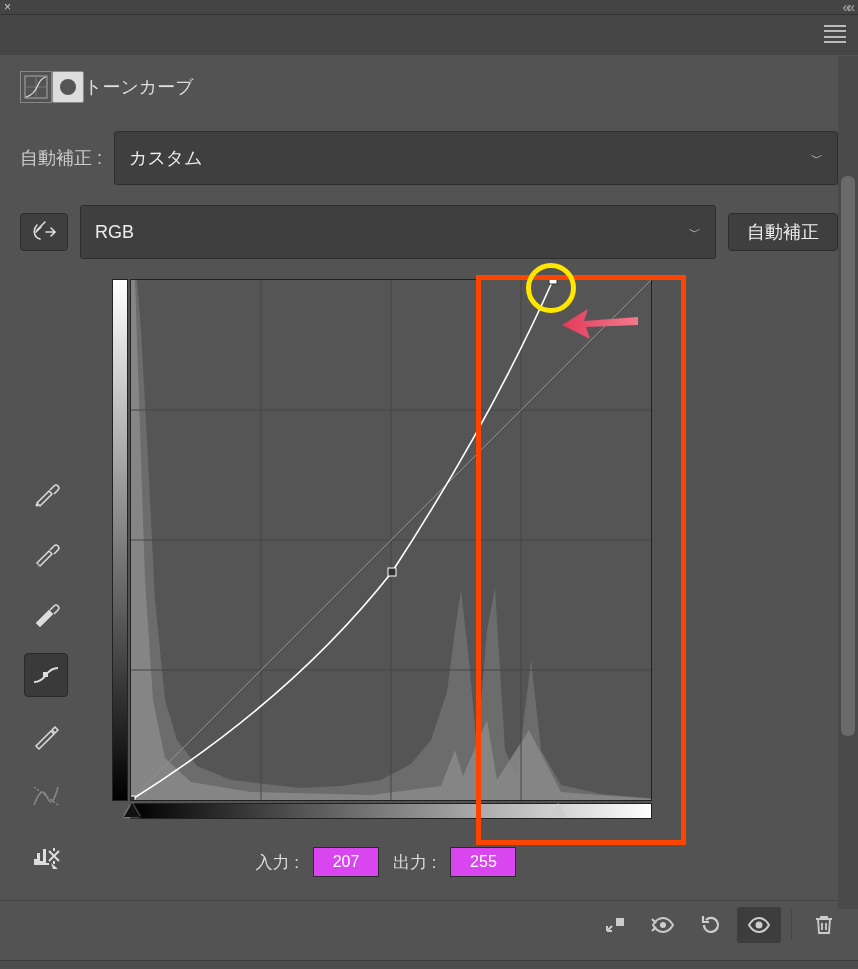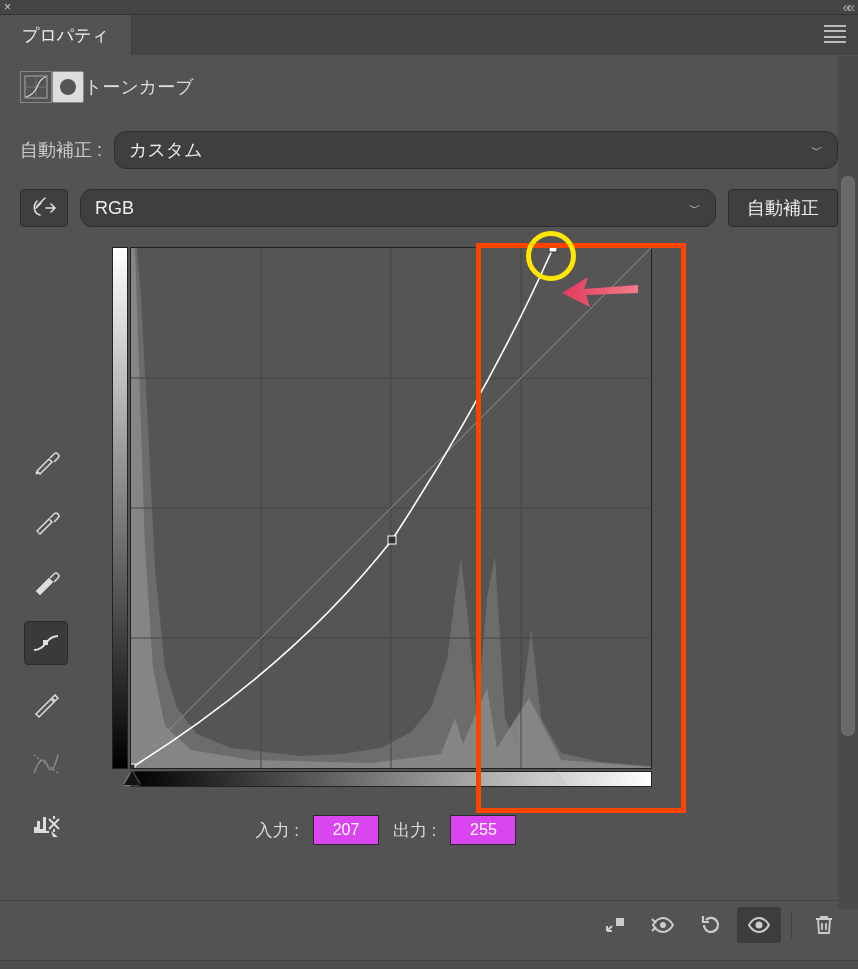--- a/index.html
+++ b/index.html
@@ -22,21 +22,21 @@
   .adj-head{display:flex;align-items:center;gap:0;margin-bottom:28px;}
   .adj-icon{width:30px;height:30px;border:1px solid #888;display:flex;align-items:center;justify-content:center;}
   .adj-icon.curves svg{width:24px;height:24px;}
   .adj-icon.mask{background:#ddd;border-radius:2px;position:relative;}
   .adj-icon.mask::after{content:"";width:16px;height:16px;background:#555;border-radius:50%;position:absolute;}
   .adj-title{font-size:18px;color:#ddd;}
 
   
   .row{display:flex;align-items:center;gap:12px;margin-bottom:20px;}
   .label{font-size:18px;color:#ccc;flex:0 0 auto;}
-  .select{flex:1 1 auto;background:#3f3f3f;border:1px solid #2d2d2d;border-radius:12px;height:36px;display:flex;align-items:center;justify-content:space-between;padding:0 14px;color:#eee;font-size:18px;cursor:pointer;}
+  .select{flex:1 1 auto;background:#3f3f3f;border:1px solid #2d2d2d;border-radius:3px;height:36px;display:flex;align-items:center;justify-content:space-between;padding:8px 14px;color:#eee;font-size:18px;cursor:pointer;}
   .select .chev{color:#ccc;font-size:12px;}
   .btn{background:#3f3f3f;border:1px solid #2d2d2d;border-radius:4px;height:36px;padding:0 18px;display:flex;align-items:center;color:#eee;font-size:18px;cursor:pointer;}
   .icon-btn{width:46px;height:36px;background:#3f3f3f;border:1px solid #2d2d2d;border-radius:4px;display:flex;align-items:center;justify-content:center;cursor:pointer;}
 
   
   .editor{display:flex;gap:40px;margin-top:6px;align-items:flex-end;}
   .tool-col{width:52px;display:flex;flex-direction:column;gap:18px;align-items:center;padding-top:14px;}
   .tool{width:42px;height:42px;display:flex;align-items:center;justify-content:center;cursor:pointer;border-radius:4px;}
   .tool.active{background:#3a3a3a;border:1px solid #2a2a2a;}
   .tool svg{width:30px;height:30px;stroke:#ddd;fill:none;stroke-width:1.5;}
@@ -77,23 +77,20 @@
 <body>
 
 <div class="app">
 
   <div class="topbar">
     <span class="close-x">×</span>
     <span class="collapse">««</span>
   </div>
 
   <div class="tabrow">
-    <div class="tab">
-      <span>プロパティ</span>
-    </div>
     <div class="menu">
       <span></span>
         <span></span>
         <span></span>
         <span></span>
     </div>
   </div>
 
   <div class="body">
 

